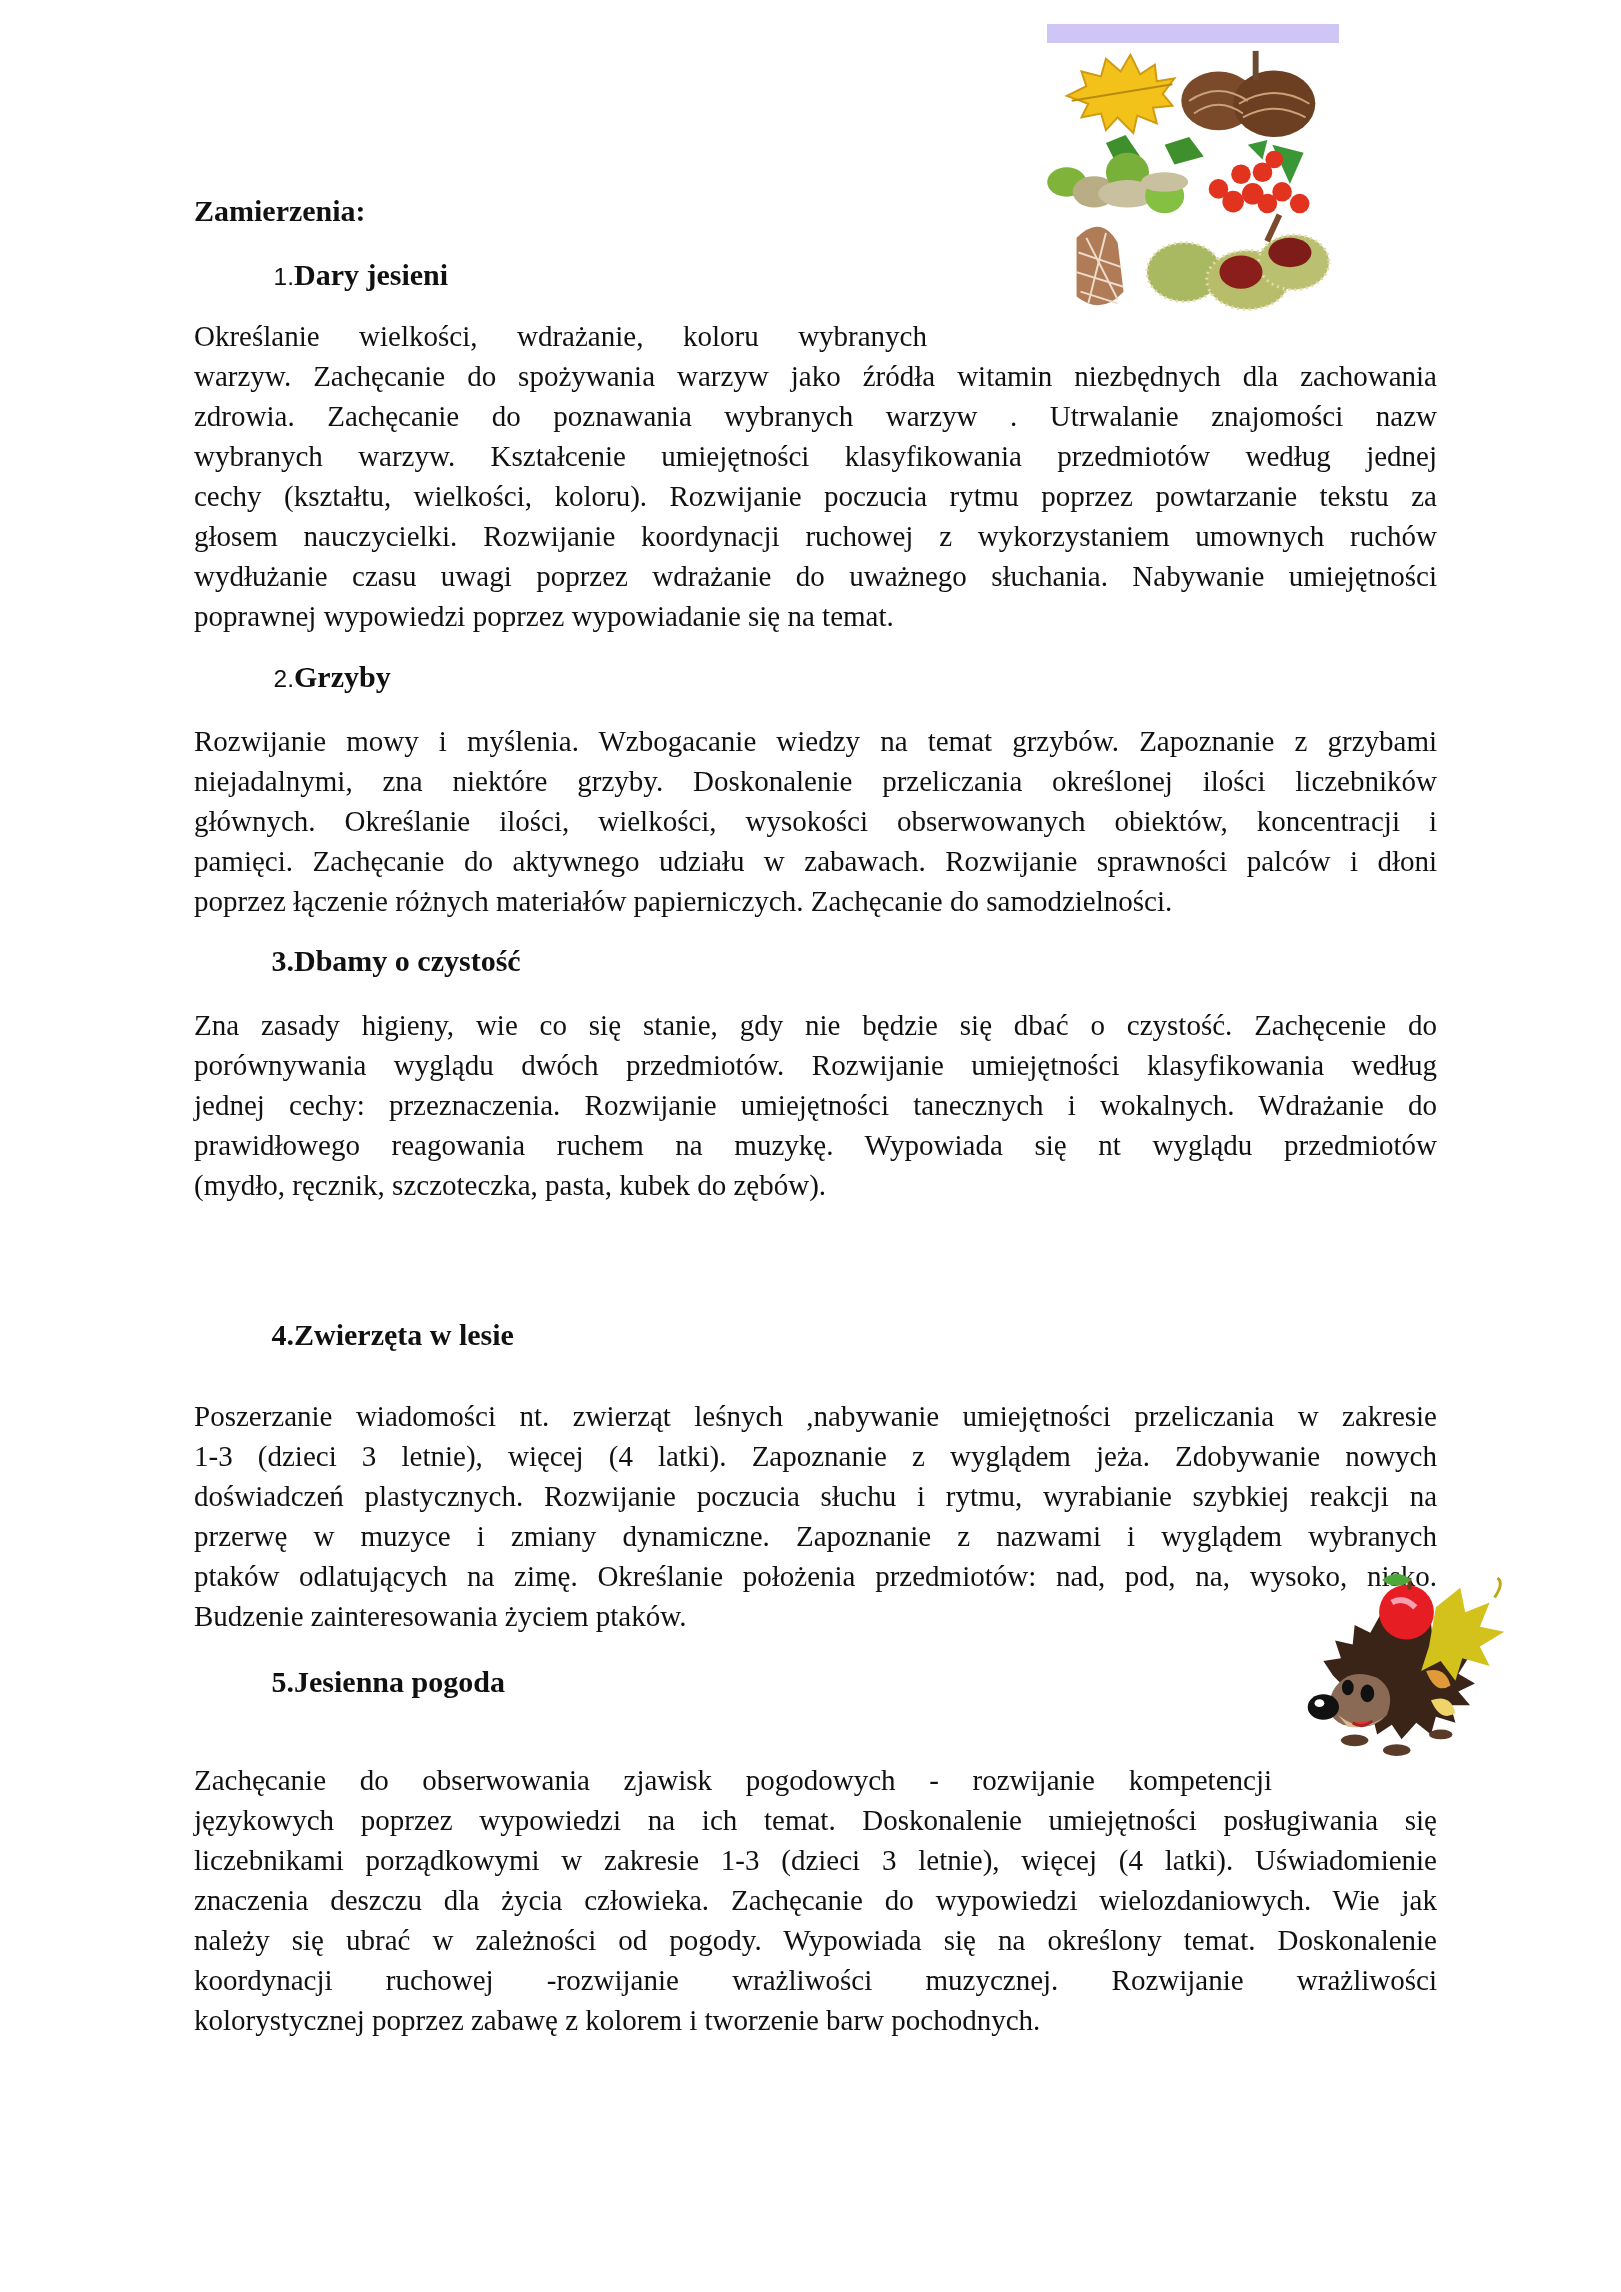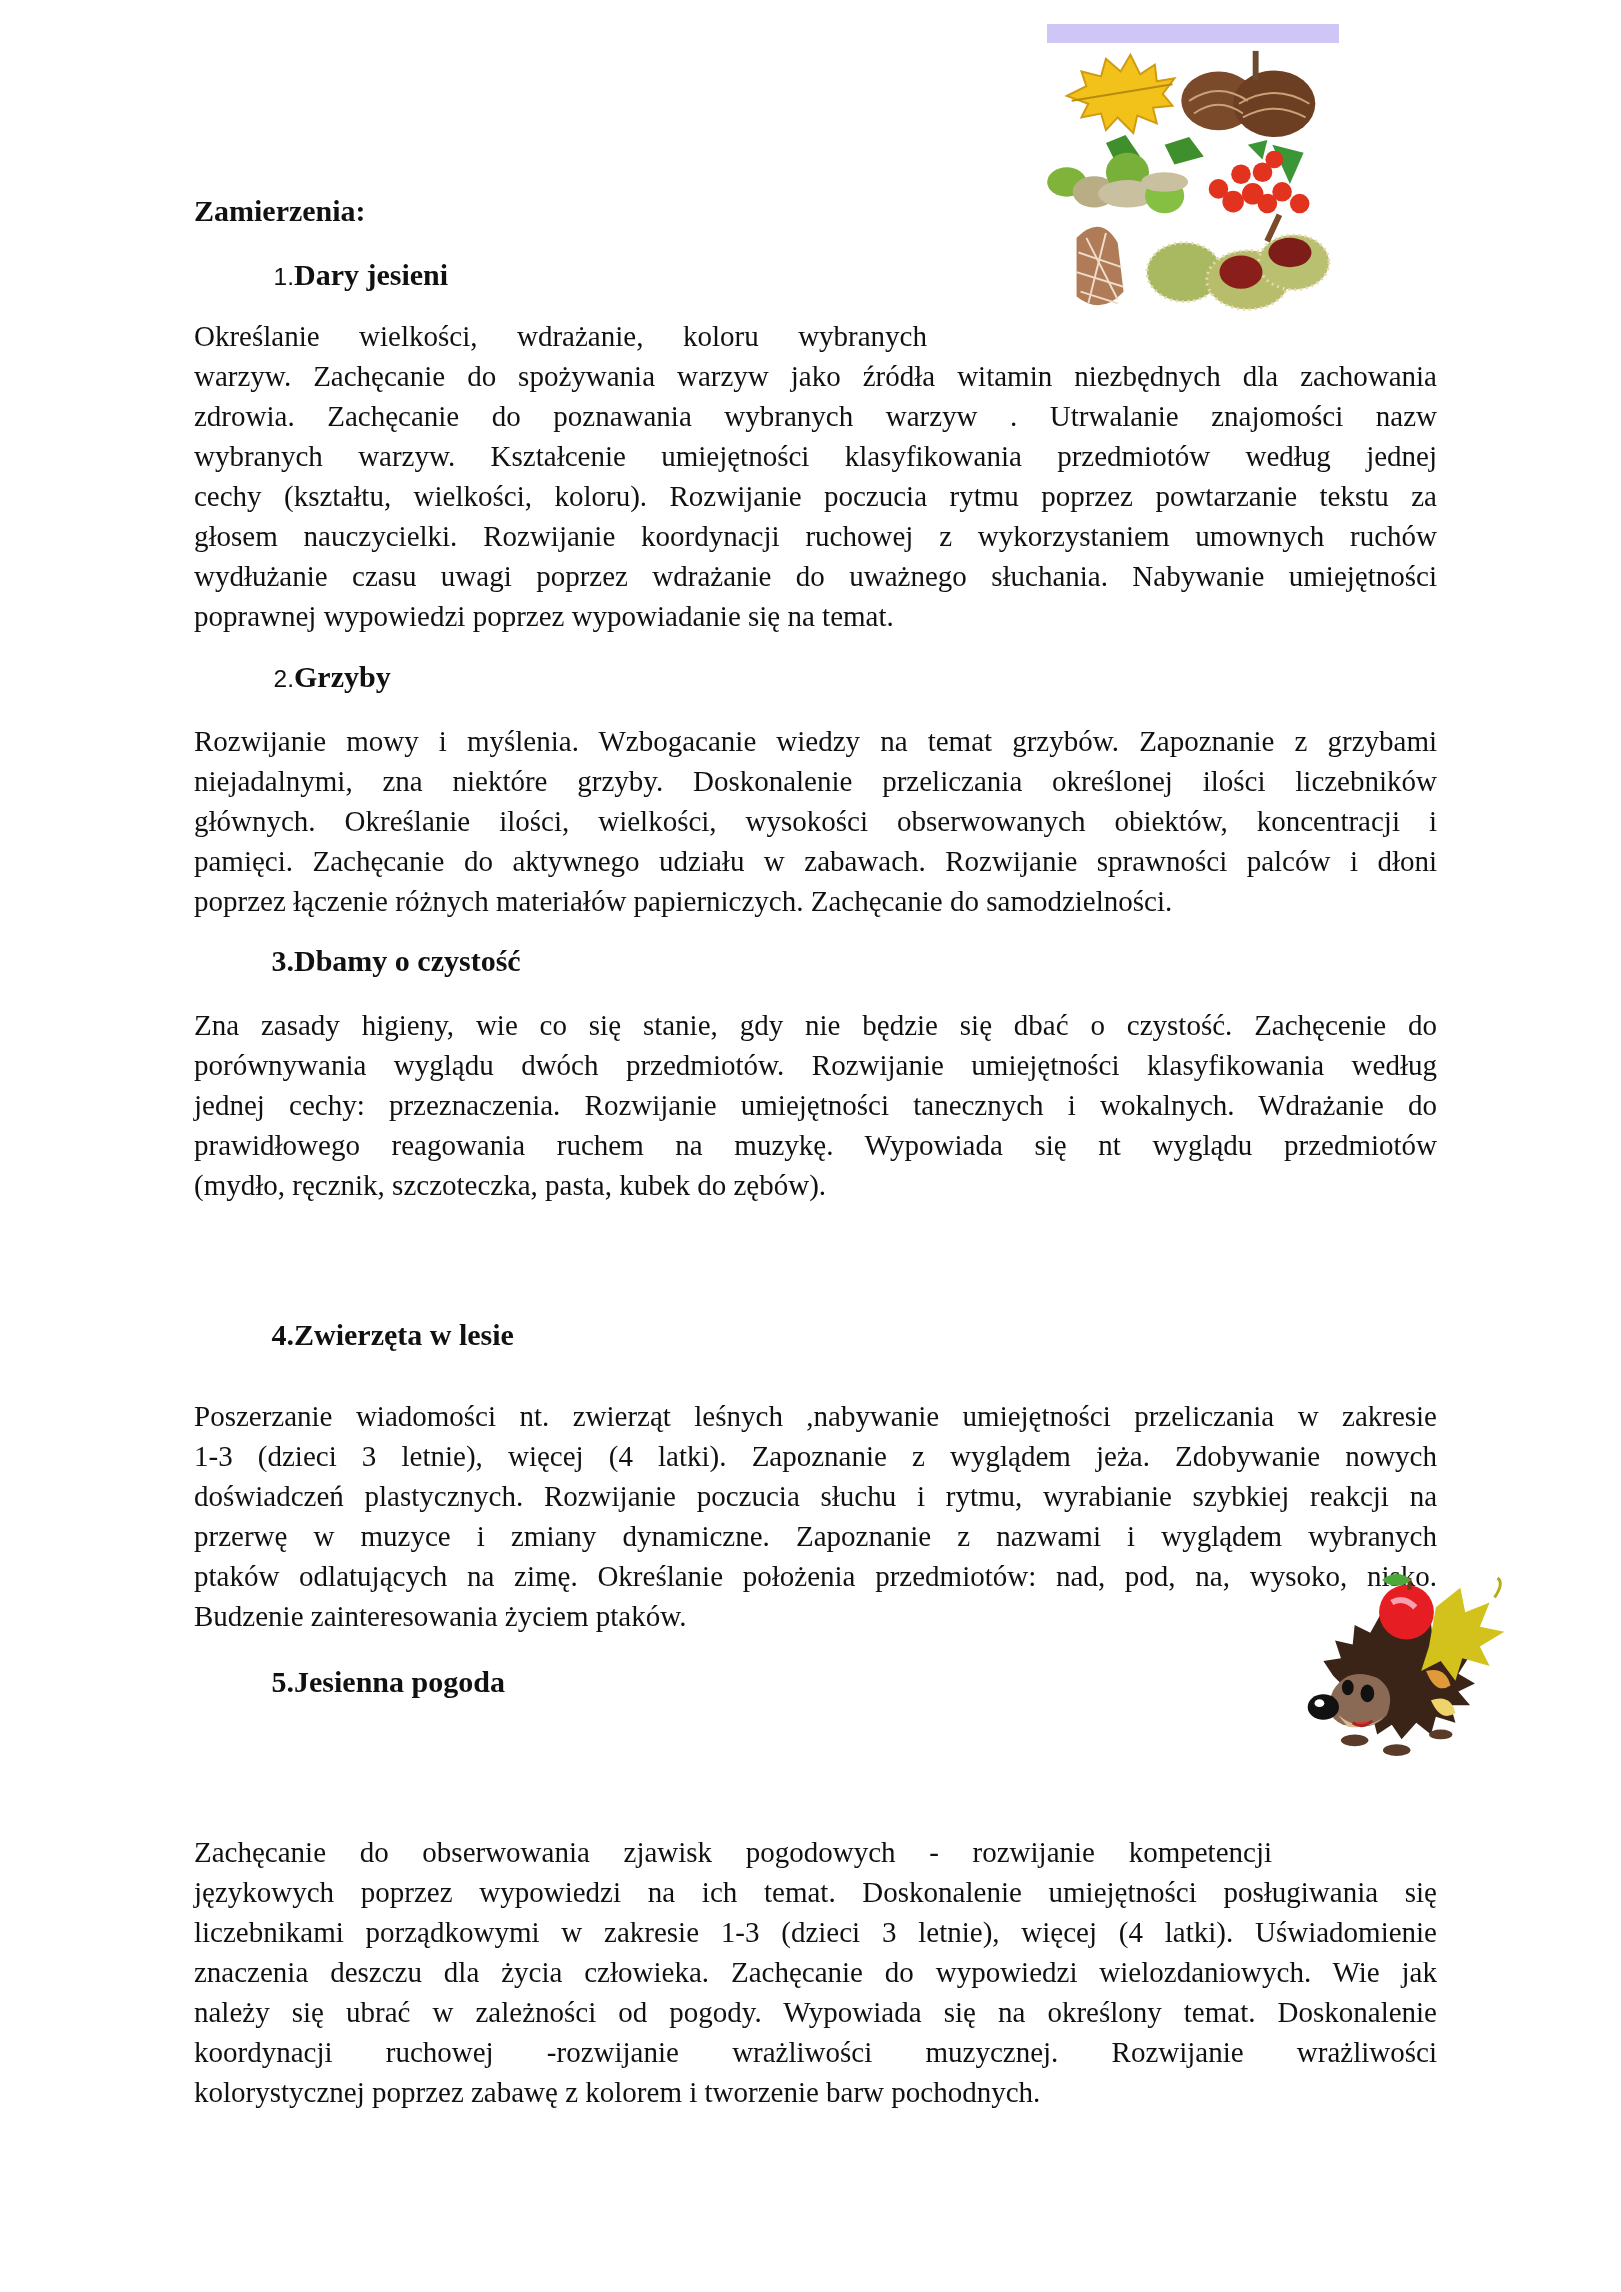--- a/index.html
+++ b/index.html
@@ -166,21 +166,21 @@
     <path d="M145 40 L170 20 L175 45 L200 35 L190 60 L215 65 L190 80 L200 100 L172 92 L165 115 L150 95 L130 105 L138 80 Z" fill="#d2c21b"></path>
     <path d="M205 30 Q215 15 208 10" stroke="#b9a818" stroke-width="3" fill="none"></path>
     <path d="M135 105 Q155 100 160 120 Q145 130 135 105 Z" fill="#e09a3a"></path>
     <path d="M140 135 Q160 128 165 148 Q150 158 140 135 Z" fill="#efd469"></path>
   </g>
 </svg>
 
 <div class="abs heading" style="top:1665px;">
   <span class="num">5.</span><span>Jesienna pogoda</span>
 </div>
-<div class="abs para" style="top:1832px;">
+<div class="abs para" style="top:1760px;">
   <span class="line short5">Zachęcanie do obserwowania zjawisk pogodowych - rozwijanie kompetencji</span>
   <span class="line">językowych poprzez wypowiedzi na ich temat. Doskonalenie umiejętności posługiwania się</span>
   <span class="line">liczebnikami porządkowymi w zakresie 1-3 (dzieci 3 letnie), więcej (4 latki).  Uświadomienie</span>
   <span class="line">znaczenia deszczu dla życia człowieka. Zachęcanie do wypowiedzi wielozdaniowych. Wie jak</span>
   <span class="line">należy się ubrać w zależności od pogody. Wypowiada się na określony temat. Doskonalenie</span>
   <span class="line">koordynacji ruchowej -rozwijanie wrażliwości muzycznej. Rozwijanie wrażliwości</span>
   <span class="line last">kolorystycznej poprzez zabawę z kolorem i tworzenie barw pochodnych.</span>
 </div>
 
 

